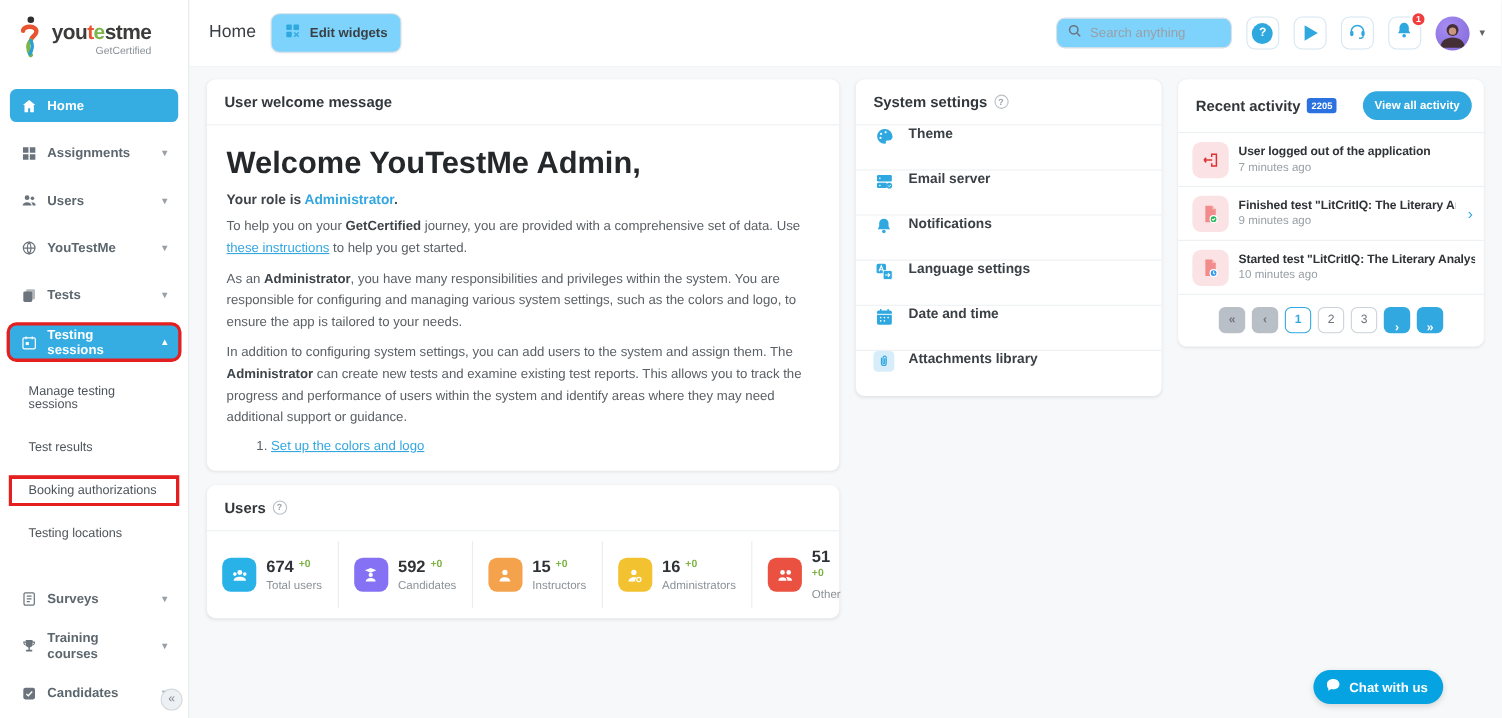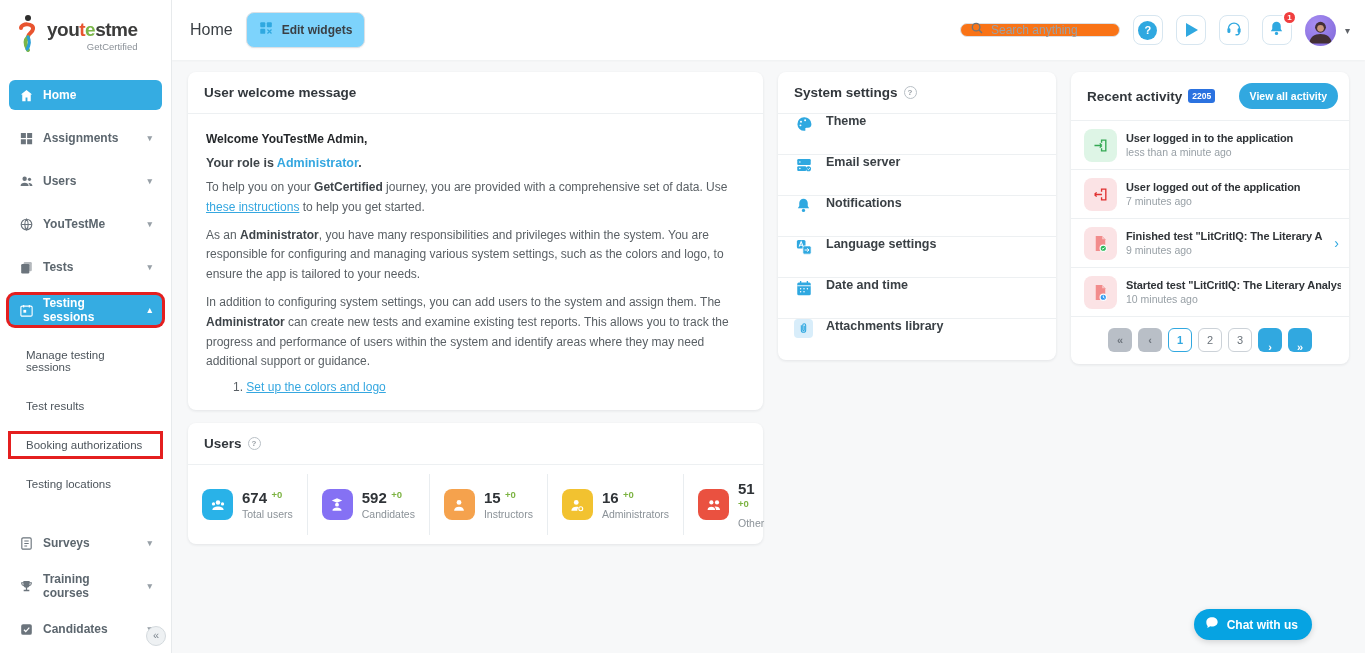--- a/index.html
+++ b/index.html
@@ -30,21 +30,21 @@
                   text-align:center; cursor:pointer; }
 
   
   .main { flex:1; display:flex; flex-direction:column; background:#f7f8f9; }
   .topbar { height:60px; background:#fff; display:flex; align-items:center; gap:13px; padding:0 15px 0 18px;
             box-shadow:0 1px 2px rgba(30,40,50,.04); }
   .page-title { font-size:16px; color:#3a3f44; font-weight:500; }
   .btn-edit { display:flex; align-items:center; gap:8px; background:#7dd3fc; border:1px solid #dbe0e5; border-radius:8px;
               padding:8px 12px; font-size:12px; font-weight:bold; color:#3a3f44; cursor:pointer; box-shadow:0 1px 2px rgba(0,0,0,.04); }
   .tb-spacer { flex:1; }
-  .search { width:160px; height:14px; border:1px solid #dbe0e5; border-radius:8px; background:#f97316;
+  .search { width:160px; height:28px; border:1px solid #dbe0e5; border-radius:8px; background:#7dd3fc;
             display:flex; align-items:center; gap:7px; padding:0 9px; }
   .search input { border:none; outline:none; width:100%; font-size:12px; color:#3a4045; font-family:inherit; background:transparent; }
   .search input::placeholder { color:#9aa0a6; }
   .icon-btn { width:30px; height:30px; border:1px solid #d7e6f0; border-radius:8px; background:#fff; position:relative;
               display:flex; align-items:center; justify-content:center; cursor:pointer; }
   .q-circle { width:19px; height:19px; border-radius:50%; background:#2fa8e0; color:#fff; font-size:11px; font-weight:bold;
               display:flex; align-items:center; justify-content:center; }
   .play-tri { width:0; height:0; border-left:12px solid #2fa8e0; border-top:7px solid transparent; border-bottom:7px solid transparent; margin-left:3px; }
   .bell-badge { position:absolute; top:-6px; right:-6px; min-width:15px; height:15px; border-radius:8px; background:#f03e3e;
                 border:2px solid #fff; color:#fff; font-size:8px; font-weight:bold; display:flex; align-items:center; justify-content:center; padding:0 2px; }
@@ -57,21 +57,21 @@
   .col2 { width:278px; min-width:278px; }
   .col3 { width:278px; min-width:278px; }
   .card { background:#fff; border-radius:8px; box-shadow:0 1px 3px rgba(25,30,40,.09); }
   .card-header { display:flex; align-items:center; gap:6px; padding:13px 16px; font-size:13.5px; font-weight:bold;
                  color:#32373c; border-bottom:1px solid #edf0f2; }
   .info-dot { width:13px; height:13px; border-radius:50%; border:1px solid #b9c0c6; color:#9aa0a6; font-size:8px;
               font-weight:bold; display:inline-flex; align-items:center; justify-content:center; }
 
   
   .welcome-body { padding:12px 18px 16px 18px; }
-  .welcome-body h1 { font-size:12px; color:#25282b; margin:6px 0 10px; }
+  .welcome-body h1 { font-size:28px; color:#25282b; margin:6px 0 10px; }
   .role-line { font-size:12.5px; font-weight:bold; color:#3e4449; margin-bottom:8px; }
   .welcome-body p { font-size:12px; color:#5a6065; line-height:1.65; margin:8px 0; }
   .welcome-body b { color:#3e4449; }
   a.lnk { color:#35a7e0; text-decoration:underline; cursor:pointer; }
   a.lnk-plain { color:#35a7e0; text-decoration:none; cursor:pointer; }
   .advise-list { margin:4px 0 0 27px; font-size:12px; color:#5a6065; }
 
   
   .stats-row { display:flex; padding:9px 0; }
   .stat { flex:1; display:flex; align-items:center; gap:9px; padding:6px 14px; border-left:1px solid #e9edf0; }
@@ -498,32 +498,20 @@
       </div>
 
       <div class="col3">
         <div class="card">
           <div class="ra-header">
             <span class="ra-title">Recent activity</span>
             <span class="ra-badge">2205</span>
             <button class="btn-viewall">View all activity</button>
           </div>
 
-          <div class="ra-item">
-            <span class="ra-icon green">
-              <svg width="17" height="17" viewBox="0 0 24 24" fill="none" stroke="#34a853" stroke-width="1.9">
-                  <path d="M13.5 8V4.5h6v15h-6V16"></path>
-                  <path d="M3.5 12h10.5m0 0-3-3m3 3-3 3"></path>
-                </svg>
-            </span>
-            <span class="ra-texts">
-              <div class="ra-text">User logged in to the application</div>
-              <div class="ra-time">less than a minute ago</div>
-            </span>
-          </div>
 
           <div class="ra-item">
             <span class="ra-icon red">
               <svg width="17" height="17" viewBox="0 0 24 24" fill="none" stroke="#e03131" stroke-width="1.9">
                   <path d="M13.5 8V4.5h6v15h-6V16"></path>
                   <path d="M14 12H3.5m0 0 3-3m-3 3 3 3"></path>
                 </svg>
             </span>
             <span class="ra-texts">
               <div class="ra-text">User logged out of the application</div>

